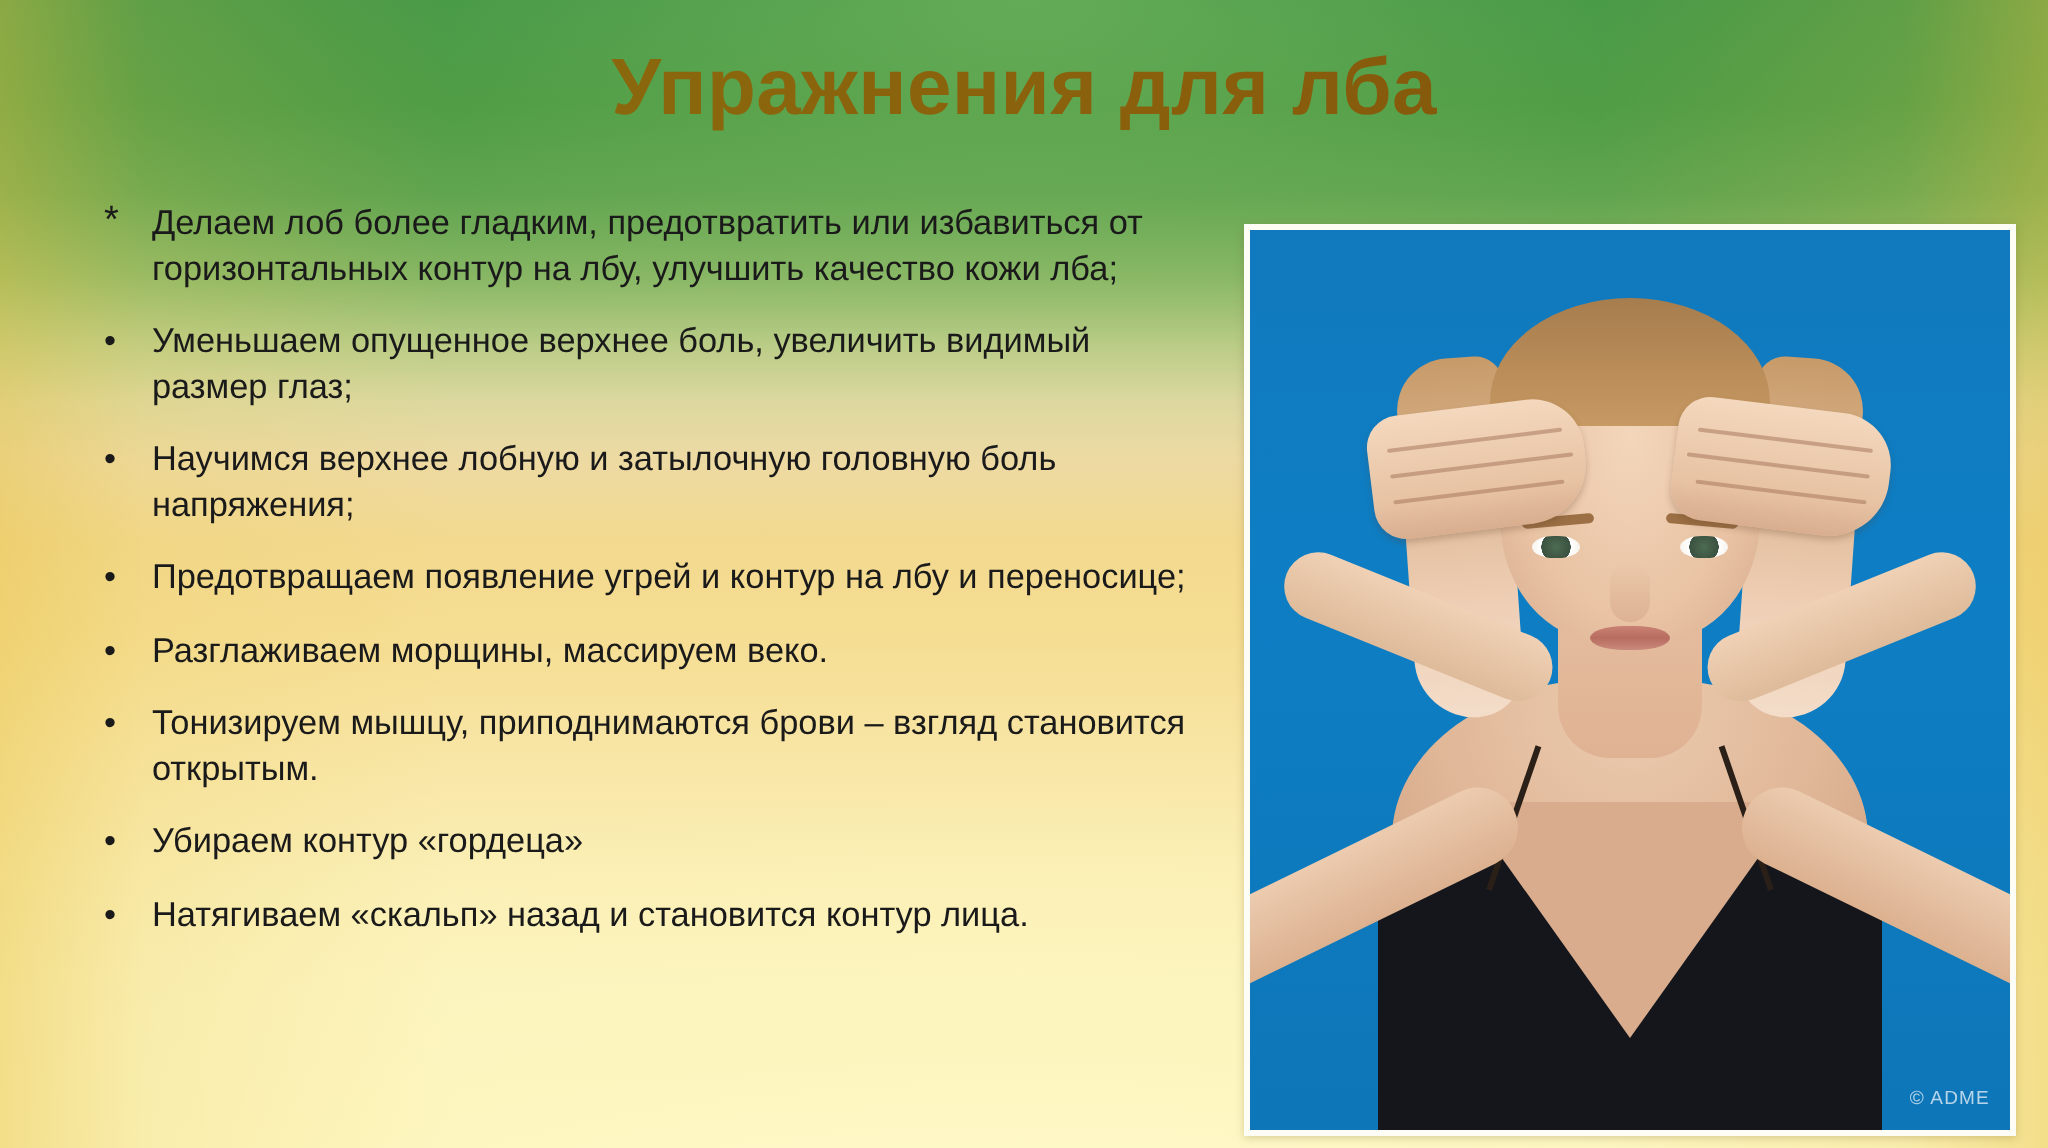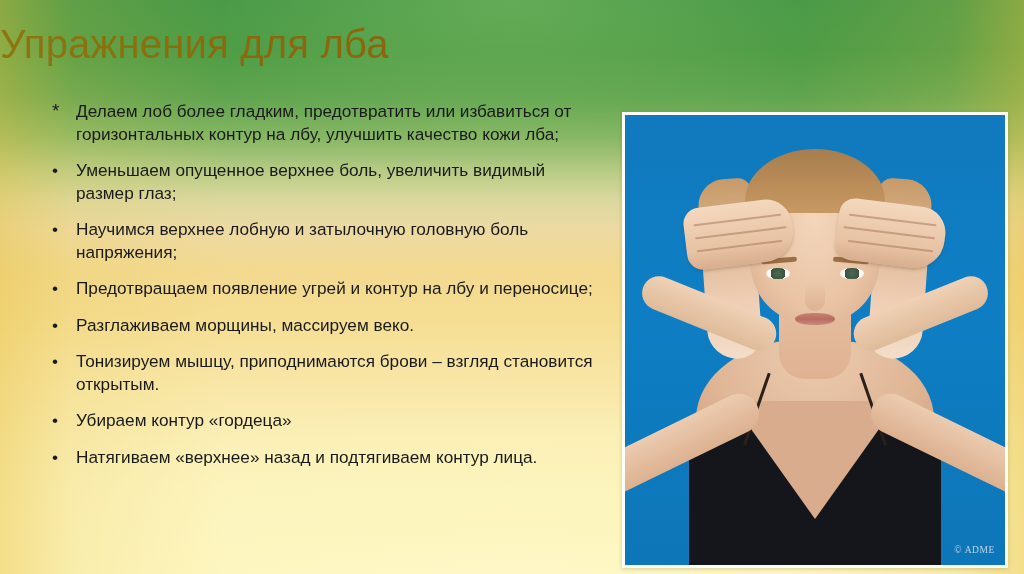--- a/index.html
+++ b/index.html
@@ -47,22 +47,23 @@
     left: 0; right: 0; top: 0; height: 150px;
     pointer-events: none;
     background:
       radial-gradient(ellipse 58% 160% at 50% 0%, rgba(140,195,110,0.50) 0%, rgba(160,200,120,0.10) 55%, rgba(255,255,255,0) 78%);
   }
 
   .title {
     position: absolute;
     left: 0; right: 0;
     top: 22px;
+    text-align: center;
     font-size: 40px;
-    font-weight: normal;
+    font-weight: bold;
     letter-spacing: 0.2px;
     line-height: 1.1;
     z-index: 5;
     background: linear-gradient(to right, #8d7611 0%, #8a6a0d 22%, #8a600c 55%, #7d4e0b 100%);
     -webkit-background-clip: text;
     background-clip: text;
     color: transparent;
     -webkit-text-fill-color: transparent;
     text-shadow: none;
   }
@@ -117,21 +118,21 @@
     overflow: hidden;
     background: linear-gradient(to bottom, #1179bd 0%, #0e7ec4 40%, #0d76b8 100%);
   }
   .watermark {
     position: absolute;
     right: 10px;
     bottom: 10px;
     color: rgba(225,236,245,0.80);
     font-size: 9.5px;
     letter-spacing: 0.6px;
-    font-family: Liberation Serif, serif;
+    font-family: Liberation Sans, sans-serif;
     z-index: 40;
   }
   
   .sub { position: absolute; }
   
   .torso {
     left: 50%; bottom: 0;
     transform: translateX(-50%);
     width: 252px; height: 150px;
     background: #14161c;
@@ -292,21 +293,21 @@
       <span class="btext">Тонизируем мышцу, приподнимаются брови – взгляд становится открытым.</span>
     </div>
 
     <div class="bullet">
       <span class="marker">•</span>
       <span class="btext">Убираем контур «гордеца»</span>
     </div>
 
     <div class="bullet">
       <span class="marker">•</span>
-      <span class="btext">Натягиваем «верхнее» назад и подтягиваем контур лица.</span>
+      <span class="btext">Натягиваем «скальп» назад и становится контур лица.</span>
     </div>
 
   </div>
 
   <div class="photo-frame">
     <div class="photo">
 
       <div class="sub hairL"></div>
       <div class="sub hairR"></div>
       <div class="sub chest"></div>

